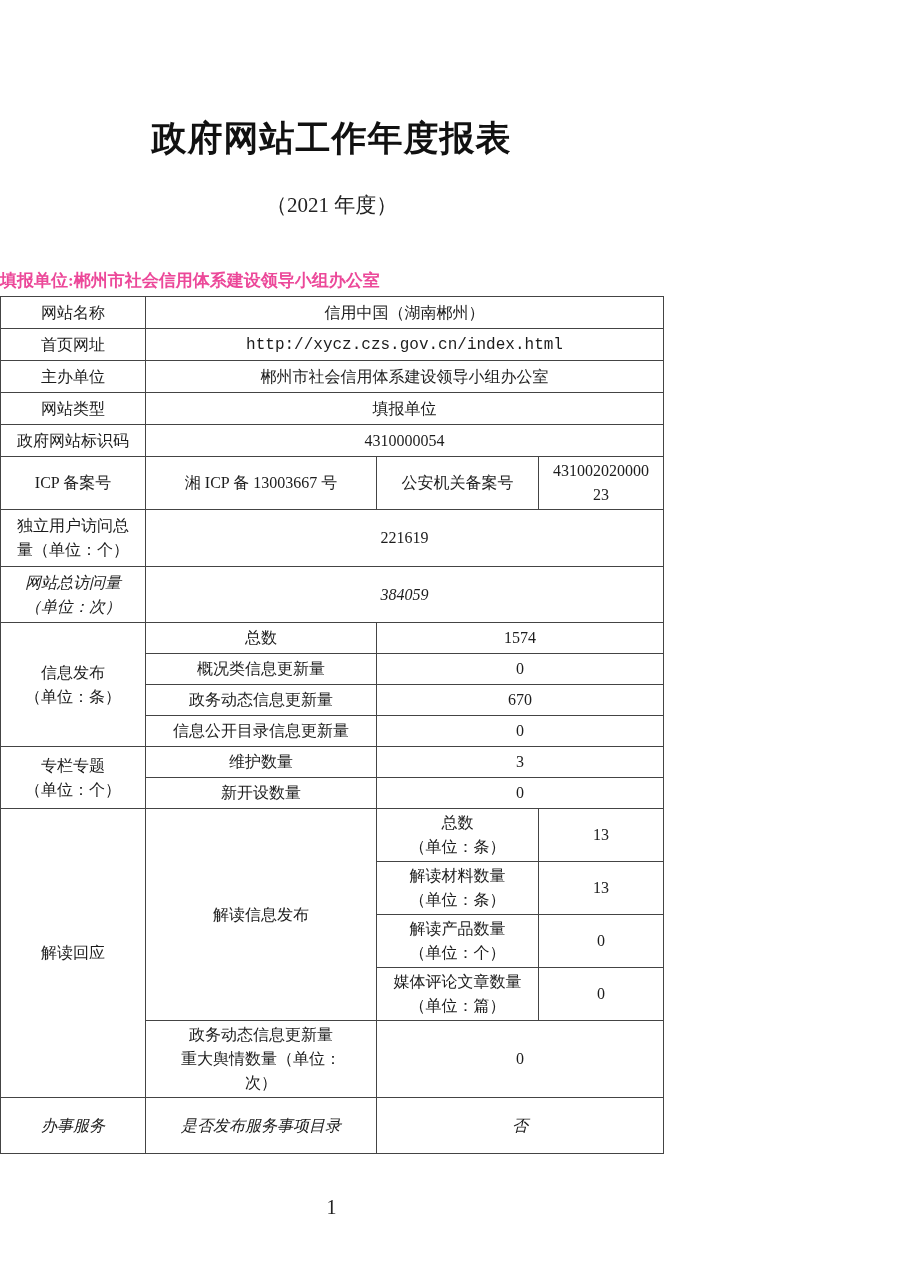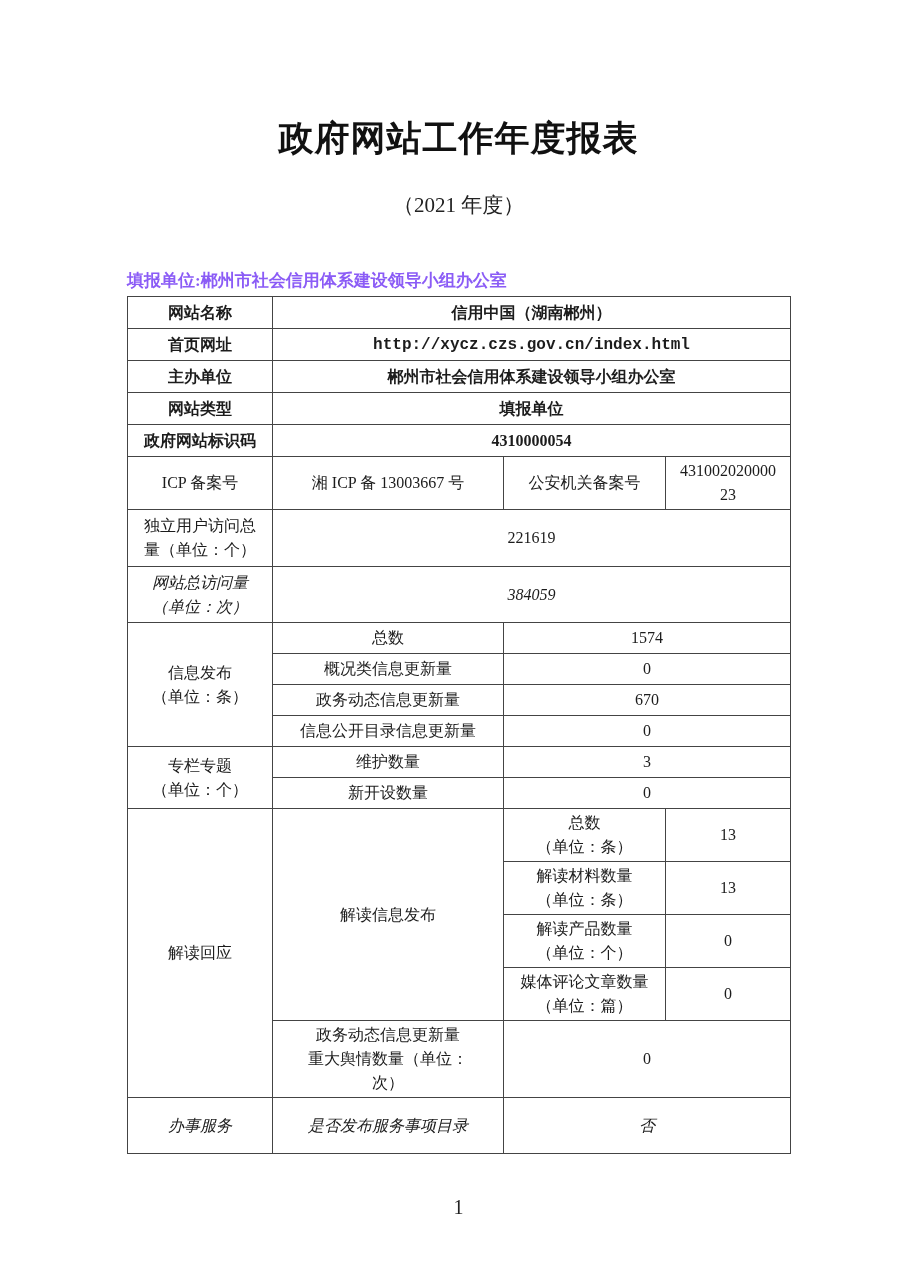--- a/index.html
+++ b/index.html
@@ -9,21 +9,20 @@
   }
   body {
     width: 900px;
     height: 1272px;
     font-family: "Liberation Serif", "DejaVu Serif", serif;
     color: #1c1c1c;
     overflow: hidden;
   }
   .content {
     width: 663px;
-    margin-left: 127px;
     padding-top: 120px;
     box-sizing: border-box;
   }
   .doc-title {
     font-family: "Liberation Sans", "DejaVu Sans", sans-serif;
     font-weight: bold;
     font-size: 35px;
     line-height: 1;
     text-align: center;
     letter-spacing: 1px;
@@ -35,21 +34,21 @@
     line-height: 1.2;
     text-align: center;
     color: #222;
   }
   .unit-line {
     margin-top: 52px;
     font-size: 17px;
     line-height: 1.3;
     font-weight: bold;
     text-align: left;
-    color: #8b5cf6;
+    color: #ec4899;
   }
   table.report {
     margin-top: 4px;
     width: 663px;
     border-collapse: collapse;
     table-layout: fixed;
   }
   table.report td {
     border: 1px solid #444;
     text-align: center;
@@ -57,21 +56,21 @@
     font-size: 16px;
     line-height: 1.5;
     padding: 2px 4px;
     overflow: hidden;
     color: #1c1c1c;
   }
   .pre { white-space: pre-line; }
   .mono { font-family: "Liberation Mono", "DejaVu Sans Mono", monospace; font-size: 16px; }
   .num { font-size: 17px; }
   .breakall { word-break: break-all; }
-  tr.h32 { height: 32px; font-weight: bold; }
+  tr.h32 { height: 32px; }
   tr.h51 { height: 51px; }
   tr.h57 { height: 57px; }
   tr.h56 { height: 56px; font-style: italic; }
   tr.h31 { height: 31px; }
   tr.h53 { height: 53px; }
   tr.h66 { height: 66px; }
   td.valign-bottom { vertical-align: bottom; padding-bottom: 8px; }
   td.valign-top { vertical-align: top; padding-top: 6px; }
   .page-num {
     margin-top: 42px;

